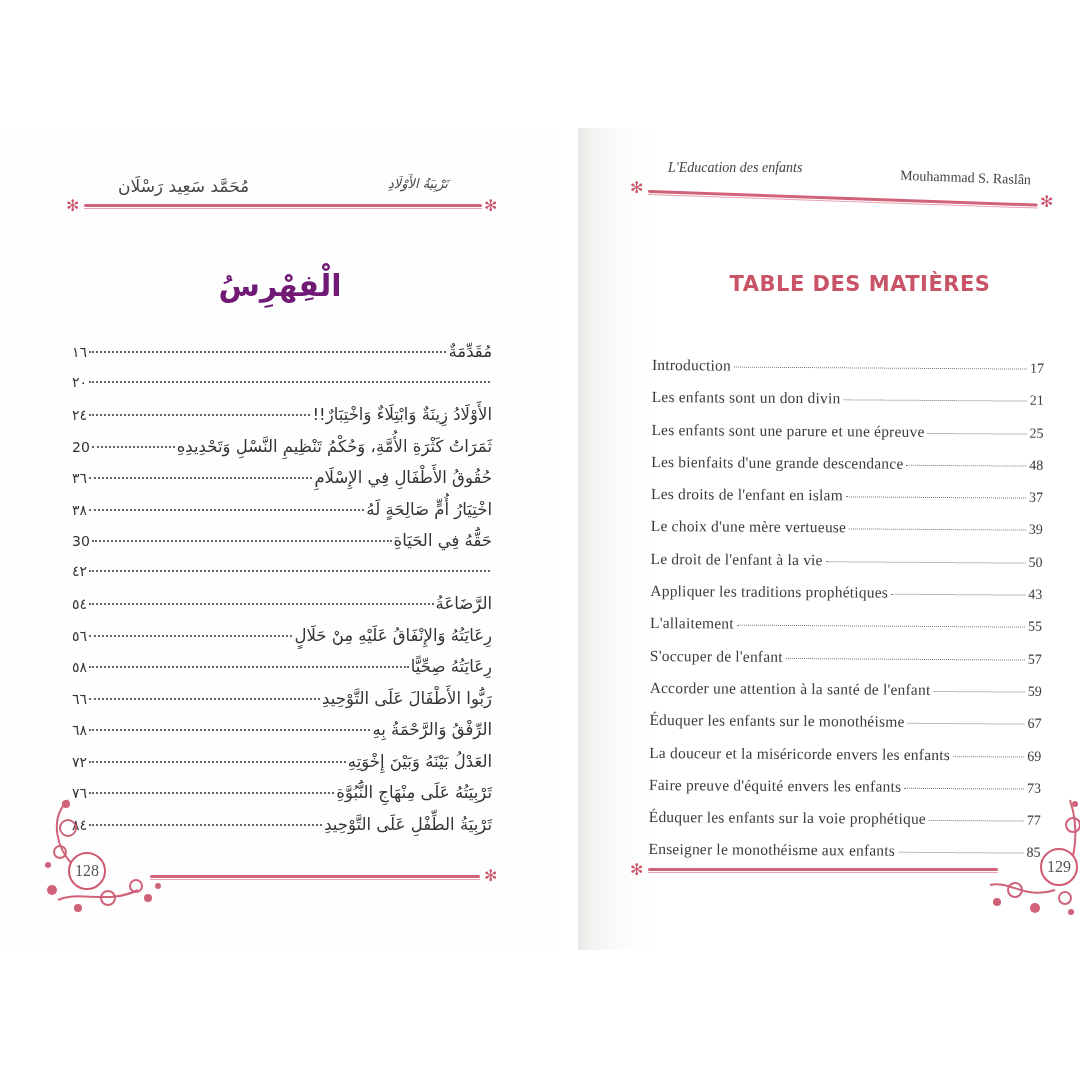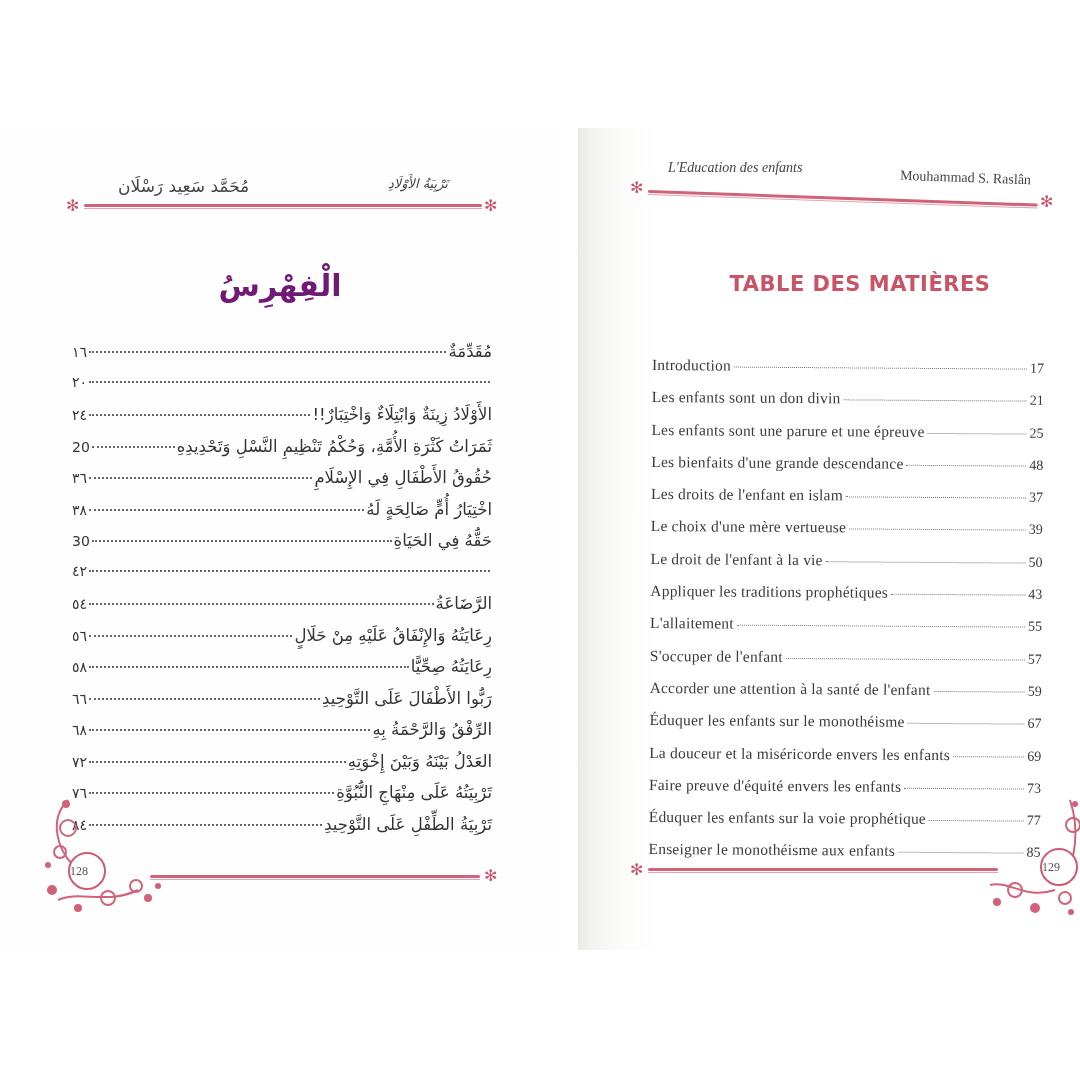--- a/index.html
+++ b/index.html
@@ -29,21 +29,21 @@
     .toc-ar .dots { flex:1; border-bottom:2px dotted #666; margin:0 2px; transform:translateY(-4px); }
     .toc-ar .num { white-space:nowrap; font-size:14px; }
 
     .toc-fr { position:absolute; left:652px; top:356px; width:392px; transform:rotate(0.4deg); transform-origin:left top; }
     .toc-fr .row { display:flex; align-items:baseline; height:32.3px; font-size:15.5px; color:#3b3b3b; }
     .toc-fr .label { white-space:nowrap; letter-spacing:0.2px; }
     .toc-fr .dots { flex:1; border-bottom:1px dotted #777; margin:0 3px; transform:translateY(-3px); }
     .toc-fr .num { white-space:nowrap; font-size:14px; }
 
     .pagenum { position:absolute; width:34px; height:34px; border:2px solid #d05a72; border-radius:50%;
-      background:#fff; line-height:34px; font-size:12px; color:#555; }
+      background:#fff; text-align:center; line-height:34px; font-size:16px; color:#555; }
     .ornament { position:absolute; }
   </style>
 </head>
 <body>
 
 <div class="page page-left"></div>
 <div class="gutter"></div>
 <div class="page page-right"></div>
 
 <div class="running-head" style="left:118px; top:176px; font-family:'DejaVu Sans',sans-serif; font-size:17px; direction:rtl;">مُحَمَّد سَعِيد رَسْلَان</div>

